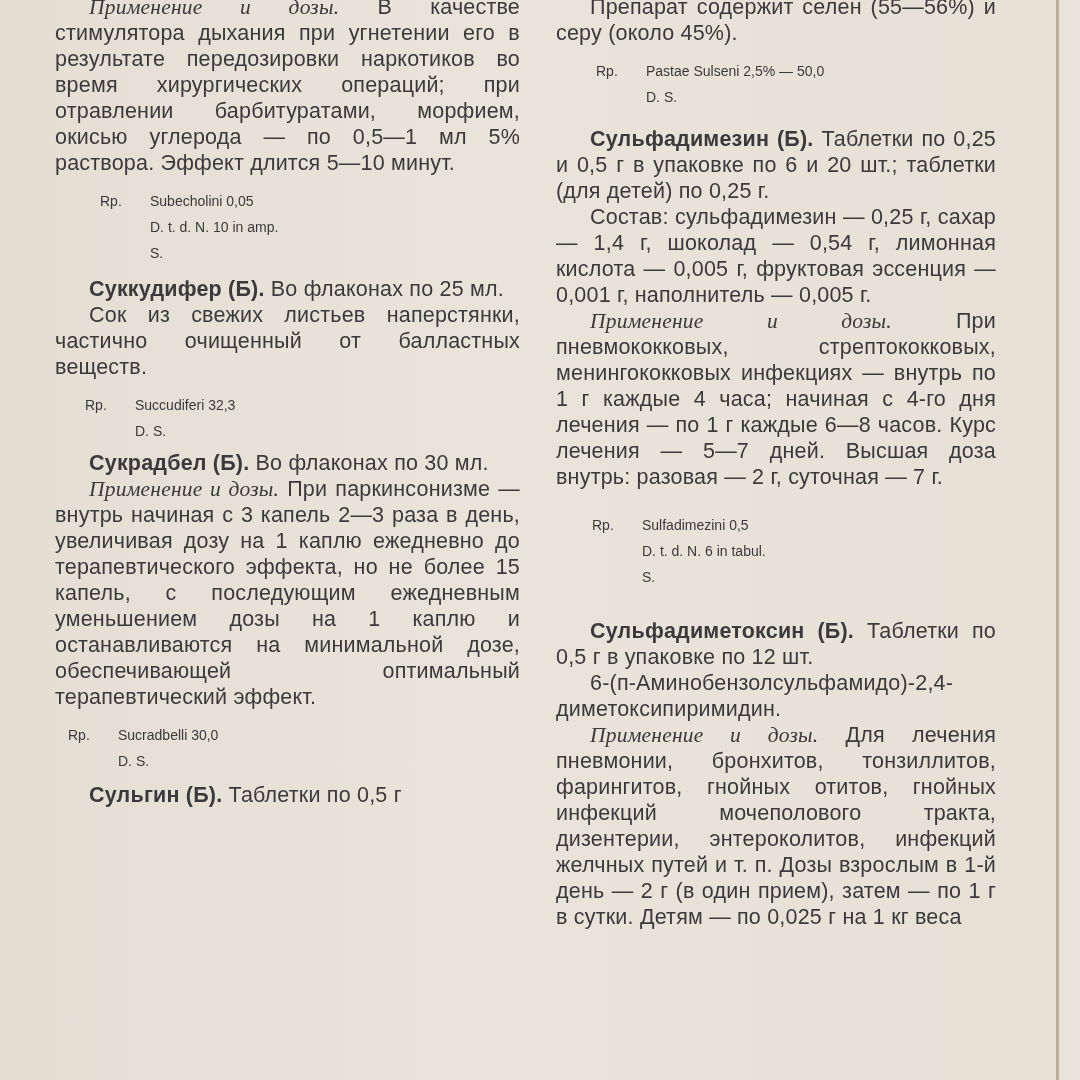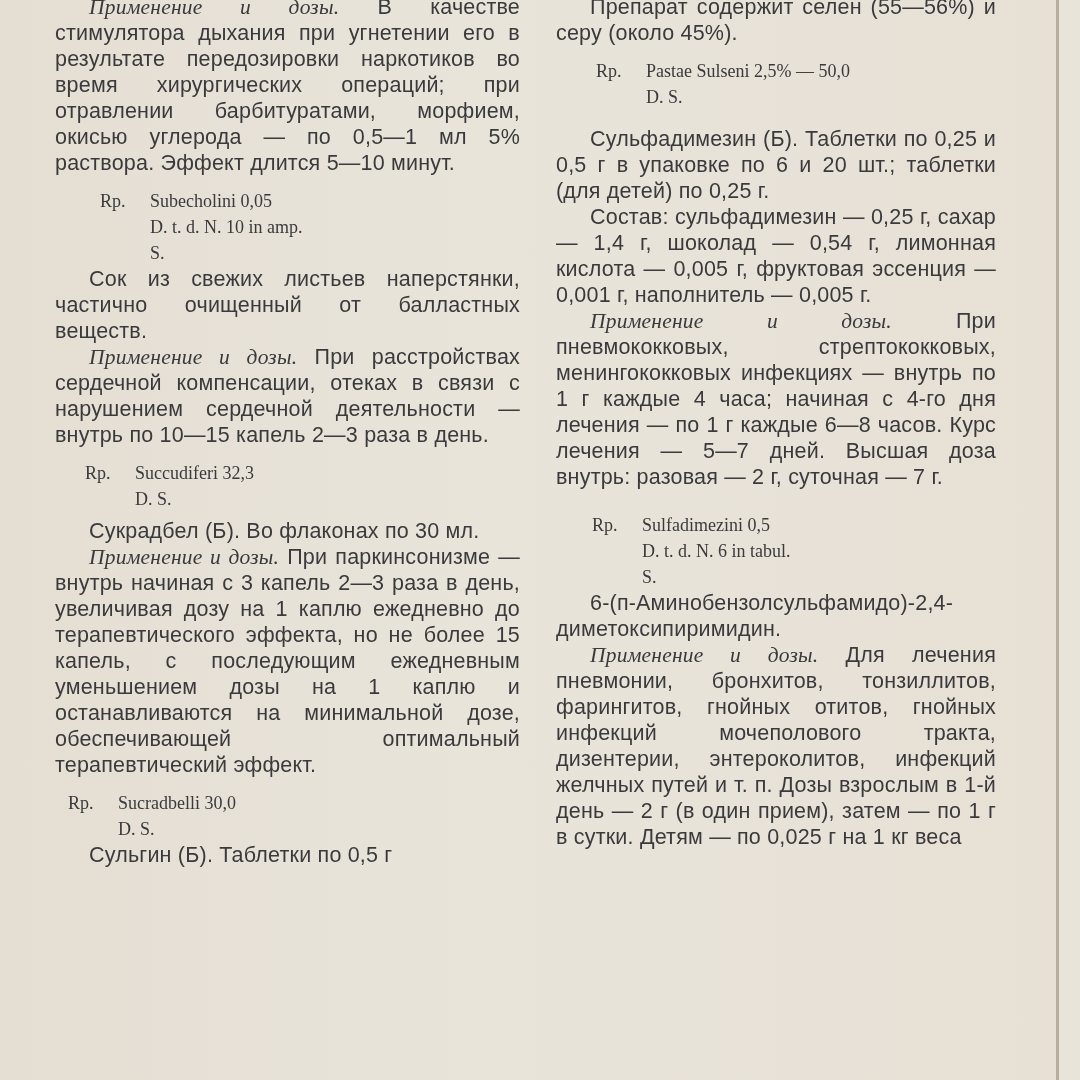--- a/index.html
+++ b/index.html
@@ -26,74 +26,75 @@
   .col-right { left:556px; width:440px; }
   .col p {
     margin:0; font-size:21.5px; line-height:26px;
     text-align:justify; text-align-last:left;
     font-family:"Liberation Sans", "DejaVu Sans", sans-serif;
     font-stretch:condensed; letter-spacing:0.2px;
   }
   .col p.ind { text-indent:34px; }
   .col p.gap { margin-top:10px; }
   .col p.gap2 { margin-top:16px; }
-  .col b { font-weight:normal; }
+  .col b { font-weight:bold; }
   .col i { font-style:italic; font-family:"Liberation Serif","DejaVu Serif",serif; }
-  .rx { margin:0; font-size:18px; line-height:26px; font-family:Liberation Serif, serif; }
+  .rx { margin:0; font-size:14px; line-height:26px; font-family:Liberation Sans, sans-serif; }
   .rx .rp { display:inline-block; width:50px; }
   .rx .sub { padding-left:50px; display:block; }
 </style>
 </head>
 <body>
 
 <div class="page"></div>
 <div class="page-edge"></div>
 <div class="next-page"></div>
 
 <div class="col col-left">
   <p class="ind"><i>Применение и дозы.</i><span> В качестве стимулятора дыхания при угнетении его в результате передозировки наркотиков во время хирургических операций; при отравлении барбитуратами, морфием, окисью углерода — по 0,5—1 мл 5% раствора. Эффект длится 5—10 минут.</span></p>
 
   <div class="rx gap" style="margin-top:12px;padding-left:45px">
     <span class="rp">Rp.</span><span>Subecholini 0,05</span>
     <span class="sub">D. t. d. N. 10 in amp.</span>
     <span class="sub">S.</span>
   </div>
 
+  <p class="ind gap"><b>Суккудифер (Б).</b><span> Во флаконах по 25 мл.</span></p>
   <p class="ind">Сок из свежих листьев наперстянки, частично очищенный от балластных веществ.</p>
-  <p class="ind"><i>Применение и дозы.</i><span> При расстройствах сердечной компенсации, отеках в связи с нарушением сердечной деятельности — внутрь по 10—15 капель 2—3 раза в день.</span></p>
 
   <div class="rx" style="margin-top:12px;padding-left:30px">
     <span class="rp">Rp.</span><span>Succudiferi 32,3</span>
     <span class="sub">D. S.</span>
   </div>
 
   <p class="ind" style="margin-top:6px"><b>Сукрадбел (Б).</b><span> Во флаконах по 30 мл.</span></p>
   <p class="ind"><i>Применение и дозы.</i><span> При паркинсонизме — внутрь начиная с 3 капель 2—3 раза в день, увеличивая дозу на 1 каплю ежедневно до терапевтического эффекта, но не более 15 капель, с последующим ежедневным уменьшением дозы на 1 каплю и останавливаются на минимальной дозе, обеспечивающей оптимальный терапевтический эффект.</span></p>
 
   <div class="rx" style="margin-top:12px;padding-left:13px">
     <span class="rp">Rp.</span><span>Sucradbelli 30,0</span>
     <span class="sub">D. S.</span>
   </div>
 
-  <p class="ind" style=""><b>Сульгин (Б).</b><span> Таблетки по 0,5 г</span></p>
+  <p class="ind" style="margin-top:8px"><b>Сульгин (Б).</b><span> Таблетки по 0,5 г</span></p>
 </div>
 
 <div class="col col-right">
   <p class="ind">Препарат содержит селен (55—56%) и серу (около 45%).</p>
 
   <div class="rx" style="margin-top:12px;padding-left:40px">
     <span class="rp">Rp.</span><span>Pastae Sulseni 2,5% — 50,0</span>
     <span class="sub">D. S.</span>
   </div>
 
   <p class="ind gap2"><b>Сульфадимезин (Б).</b><span> Таблетки по 0,25 и 0,5 г в упаковке по 6 и 20 шт.; таблетки (для детей) по 0,25 г.</span></p>
   <p class="ind">Состав: сульфадимезин — 0,25 г, сахар — 1,4 г, шоколад — 0,54 г, лимонная кислота — 0,005 г, фруктовая эссенция — 0,001 г, наполнитель — 0,005 г.</p>
   <p class="ind"><i>Применение и дозы.</i><span> При пневмококковых, стрептококковых, менингококковых инфекциях — внутрь по 1 г каждые 4 часа; начиная с 4-го дня лечения — по 1 г каждые 6—8 часов. Курс лечения — 5—7 дней. Высшая доза внутрь: разовая — 2 г, суточная — 7 г.</span></p>
 
   <div class="rx" style="margin-top:22px;padding-left:36px">
     <span class="rp">Rp.</span><span>Sulfadimezini 0,5</span>
     <span class="sub">D. t. d. N. 6 in tabul.</span>
     <span class="sub">S.</span>
   </div>
 
+  <p class="ind" style="margin-top:28px"><b>Сульфадиметоксин (Б).</b><span> Таблетки по 0,5 г в упаковке по 12 шт.</span></p>
   <p class="ind">6-(п-Аминобензолсульфамидо)-2,4-диметоксипиримидин.</p>
   <p class="ind"><i>Применение и дозы.</i><span> Для лечения пневмонии, бронхитов, тонзиллитов, фарингитов, гнойных отитов, гнойных инфекций мочеполового тракта, дизентерии, энтероколитов, инфекций желчных путей и т. п. Дозы взрослым в 1-й день — 2 г (в один прием), затем — по 1 г в сутки. Детям — по 0,025 г на 1 кг веса</span></p>
 </div>
 
 </body></html>

